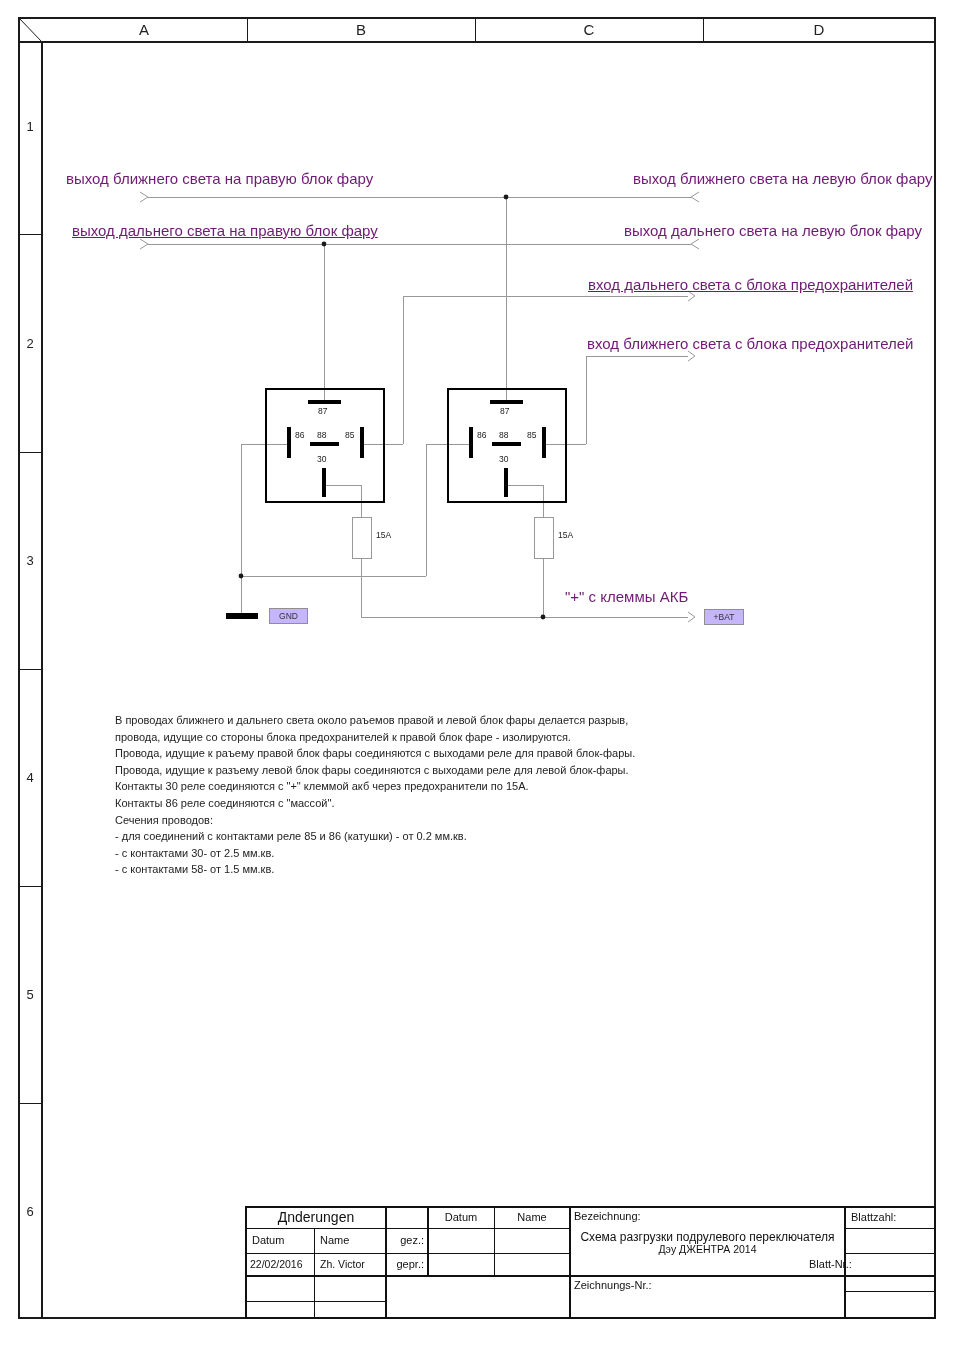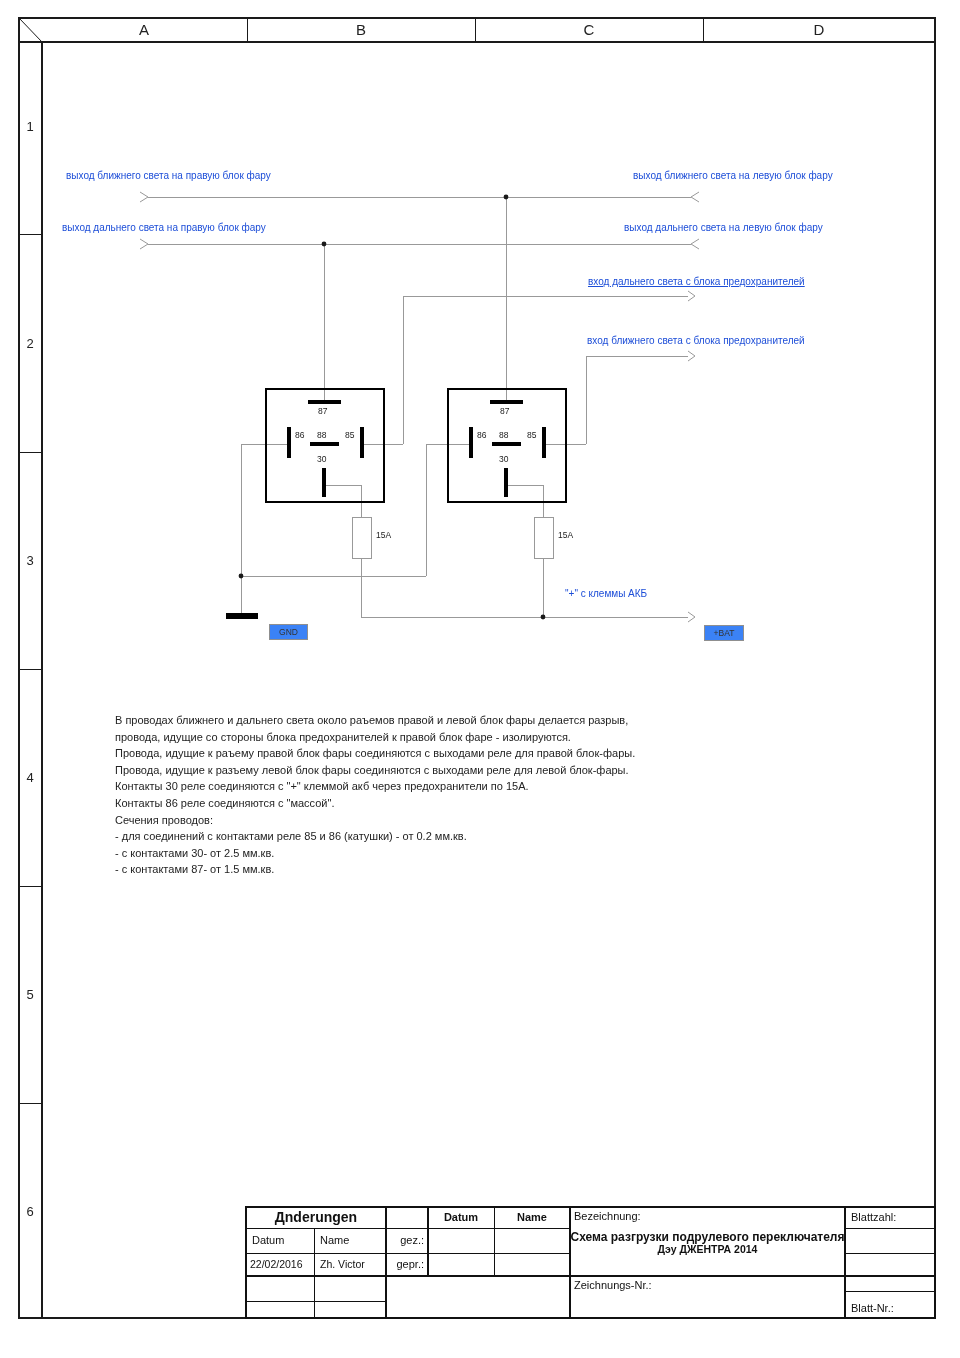--- a/index.html
+++ b/index.html
@@ -1,28 +1,28 @@
 <!DOCTYPE html>
 <html><head>
 <meta charset="utf-8">
 <style>
   html,body{margin:0;padding:0;background:#fff;}
   #page{position:relative;width:960px;height:1358px;background:#fff;overflow:hidden;
         font-family:"Liberation Sans", sans-serif;}
   svg{position:absolute;left:0;top:0;}
-  .lbl{position:absolute;font-size:10px;color:#1d4ed8;white-space:nowrap;}
+  .lbl{position:absolute;font-size:15px;color:#701a75;white-space:nowrap;}
   .pin{position:absolute;font-size:8.5px;color:#222;white-space:nowrap;}
-  .tiny-box{position:absolute;border:1px solid #8f8f8f;background:#3b82f6;font-size:8.5px;color:#333;
-        display:flex;align-items:center;justify-content:center;white-space:nowrap;margin-top:16px;}
+  .tiny-box{position:absolute;border:1px solid #8f8f8f;background:#c4b5fd;font-size:8.5px;color:#333;
+        display:flex;align-items:center;justify-content:center;white-space:nowrap;}
   .frame-letter{position:absolute;font-size:15px;color:#222;transform:translateX(-50%);}
   .frame-num{position:absolute;font-size:13px;color:#222;transform:translate(-50%,-50%);}
   .notes{position:absolute;left:115px;top:712px;width:740px;}
   .note-line{font-size:11px;line-height:16.6px;color:#232323;white-space:nowrap;}
   .tb{position:absolute;font-size:11px;color:#111;white-space:nowrap;}
-  .ctr{text-align:center;font-weight:bold;}
+  .ctr{text-align:center;}
   .rt{text-align:right;}
 </style>
 </head>
 <body>
 
 <div id="page">
 
   <svg width="960" height="1358" viewBox="0 0 960 1358">
 
     <g stroke="#1a1a1a" fill="none" shape-rendering="crispEdges">
@@ -129,21 +129,21 @@
   <div class="frame-letter" style="left:819px;top:21px;">D</div>
 
   <div class="frame-num" style="left:30px;top:126px;">1</div>
   <div class="frame-num" style="left:30px;top:343px;">2</div>
   <div class="frame-num" style="left:30px;top:560px;">3</div>
   <div class="frame-num" style="left:30px;top:777px;">4</div>
   <div class="frame-num" style="left:30px;top:994px;">5</div>
   <div class="frame-num" style="left:30px;top:1211px;">6</div>
 
   <div class="lbl" style="left:66px;top:170px;">выход ближнего света на правую блок фару</div>
-  <div class="lbl" style="left:62px;top:222px;">выход дальнего света на правую блок фару</div>
+  <div class="lbl" style="left:72px;top:222px;text-decoration:underline;">выход дальнего света на правую блок фару</div>
   <div class="lbl" style="left:586px;top:170px;padding-left:47px;">выход ближнего света на левую блок фару</div>
   <div class="lbl" style="left:586px;top:222px;margin-left:38px;">выход дальнего света на левую блок фару</div>
   <div class="lbl" style="left:588px;top:276px;text-decoration:underline;">вход дальнего света с блока предохранителей</div>
   <div class="lbl" style="left:587px;top:335px;">вход ближнего света с блока предохранителей</div>
   <div class="lbl" style="left:565px;top:588px;">"+" с клеммы АКБ</div>
 
   <div class="pin" style="left:318px;top:406px;">87</div>
   <div class="pin" style="left:295px;top:430px;">86</div>
   <div class="pin" style="left:317px;top:430px;">88</div>
   <div class="pin" style="left:345px;top:430px;">85</div>
@@ -164,36 +164,36 @@
   <div class="notes">
     <div class="note-line">В проводах ближнего и дальнего света около раъемов правой и левой блок фары делается разрыв,</div>
     <div class="note-line">провода, идущие со стороны блока предохранителей к правой блок фаре - изолируются.</div>
     <div class="note-line">Провода, идущие к раъему правой блок фары соединяются с выходами реле для правой блок-фары.</div>
     <div class="note-line">Провода, идущие к разъему левой блок фары соединяются с выходами реле для левой блок-фары.</div>
     <div class="note-line">Контакты 30 реле соединяются с "+" клеммой акб через предохранители по 15А.</div>
     <div class="note-line">Контакты 86 реле соединяются с "массой".</div>
     <div class="note-line">Сечения проводов:</div>
     <div class="note-line">-  для соединений с контактами реле 85 и 86 (катушки) - от 0.2 мм.кв.</div>
     <div class="note-line">- с контактами 30- от 2.5 мм.кв.</div>
-    <div class="note-line">- с контактами 87- от 1.5 мм.кв.</div>
+    <div class="note-line">- с контактами 58- от 1.5 мм.кв.</div>
   </div>
 
   <div class="tb ctr" style="left:246px;top:1209px;width:140px;font-size:14px;">Дnderungen</div>
   <div class="tb ctr" style="left:428px;top:1211px;width:66px;">Datum</div>
   <div class="tb ctr" style="left:494px;top:1211px;width:76px;">Name</div>
 
   <div class="tb" style="left:252px;top:1234px;">Datum</div>
   <div class="tb" style="left:320px;top:1234px;">Name</div>
   <div class="tb rt" style="left:386px;top:1234px;width:38px;">gez.:</div>
 
   <div class="tb" style="left:250px;top:1258px;font-size:10.5px;">22/02/2016</div>
   <div class="tb" style="left:320px;top:1258px;font-size:10.5px;">Zh. Victor</div>
   <div class="tb rt" style="left:386px;top:1258px;width:38px;">gepr.:</div>
 
   <div class="tb" style="left:574px;top:1210px;">Bezeichnung:</div>
   <div class="tb ctr" style="left:570px;top:1230px;width:275px;font-size:12px;">Схема разгрузки подрулевого переключателя</div>
   <div class="tb ctr" style="left:570px;top:1243px;width:275px;font-size:10.5px;">Дэу ДЖЕНТРА 2014</div>
 
   <div class="tb" style="left:851px;top:1211px;">Blattzahl:</div>
-  <div class="tb" style="left:851px;top:1258px;margin-top:44px;">Blatt-Nr.:</div>
+  <div class="tb" style="left:809px;top:1258px;">Blatt-Nr.:</div>
   <div class="tb" style="left:574px;top:1279px;">Zeichnungs-Nr.:</div>
 
 </div>
 
 </body></html>

